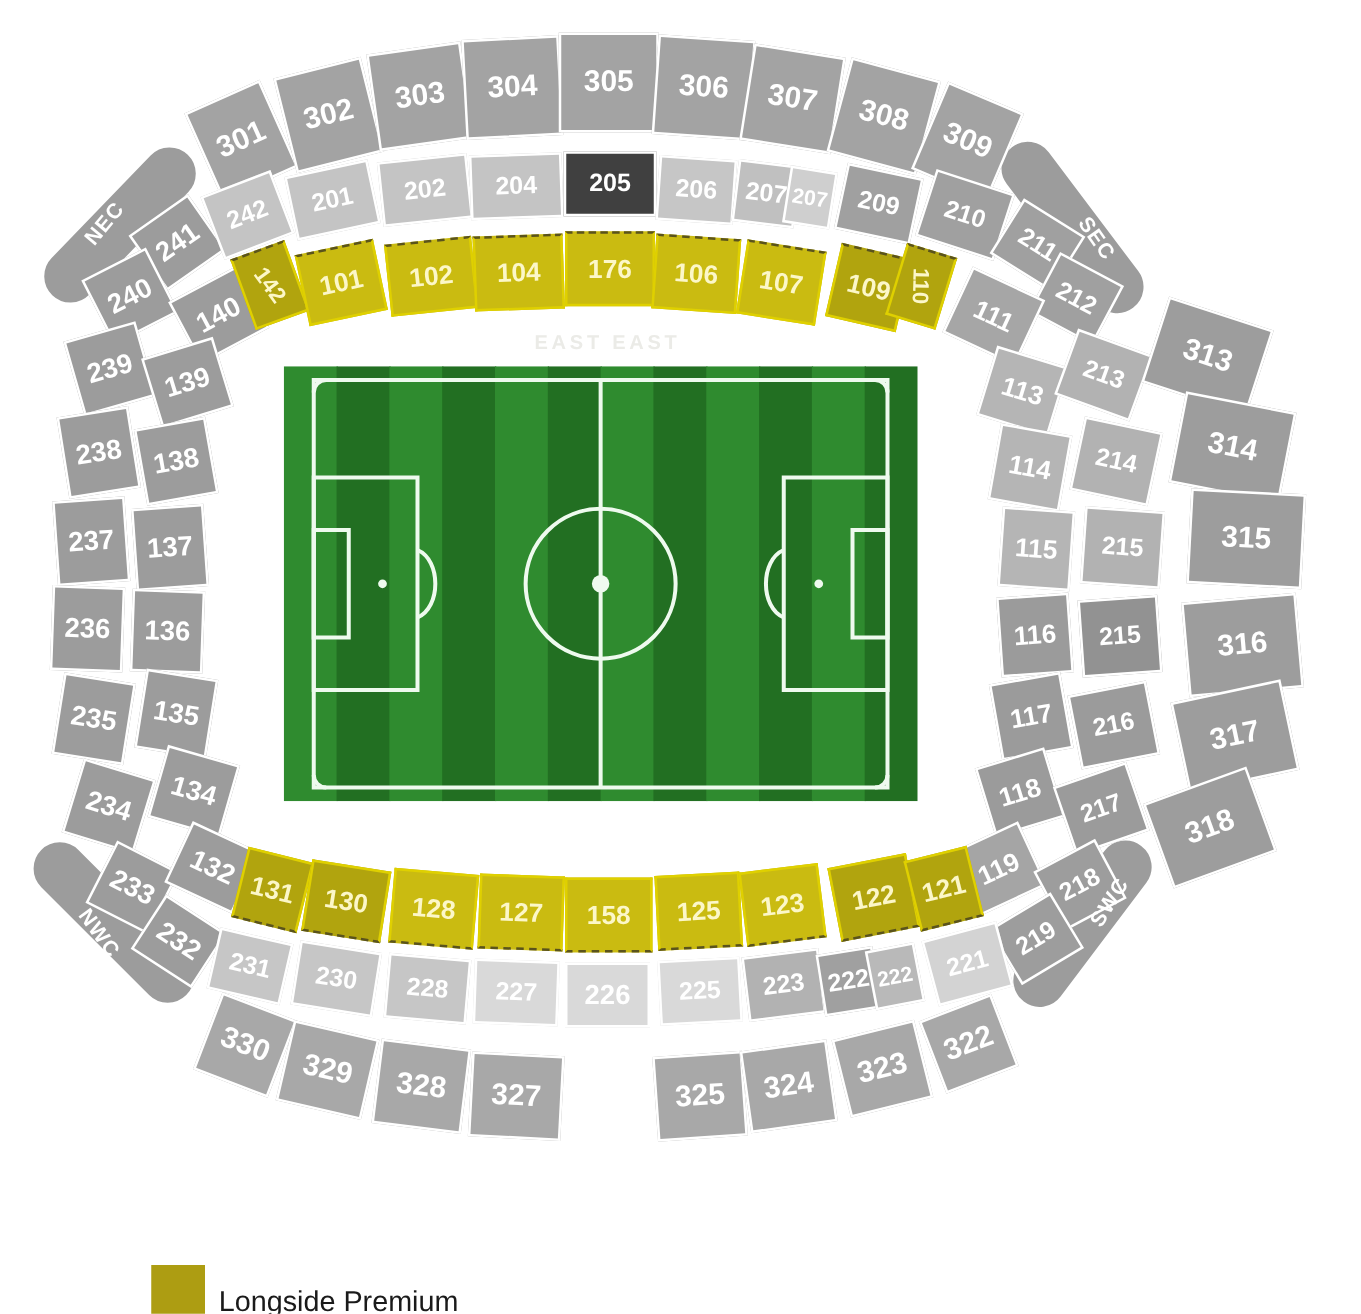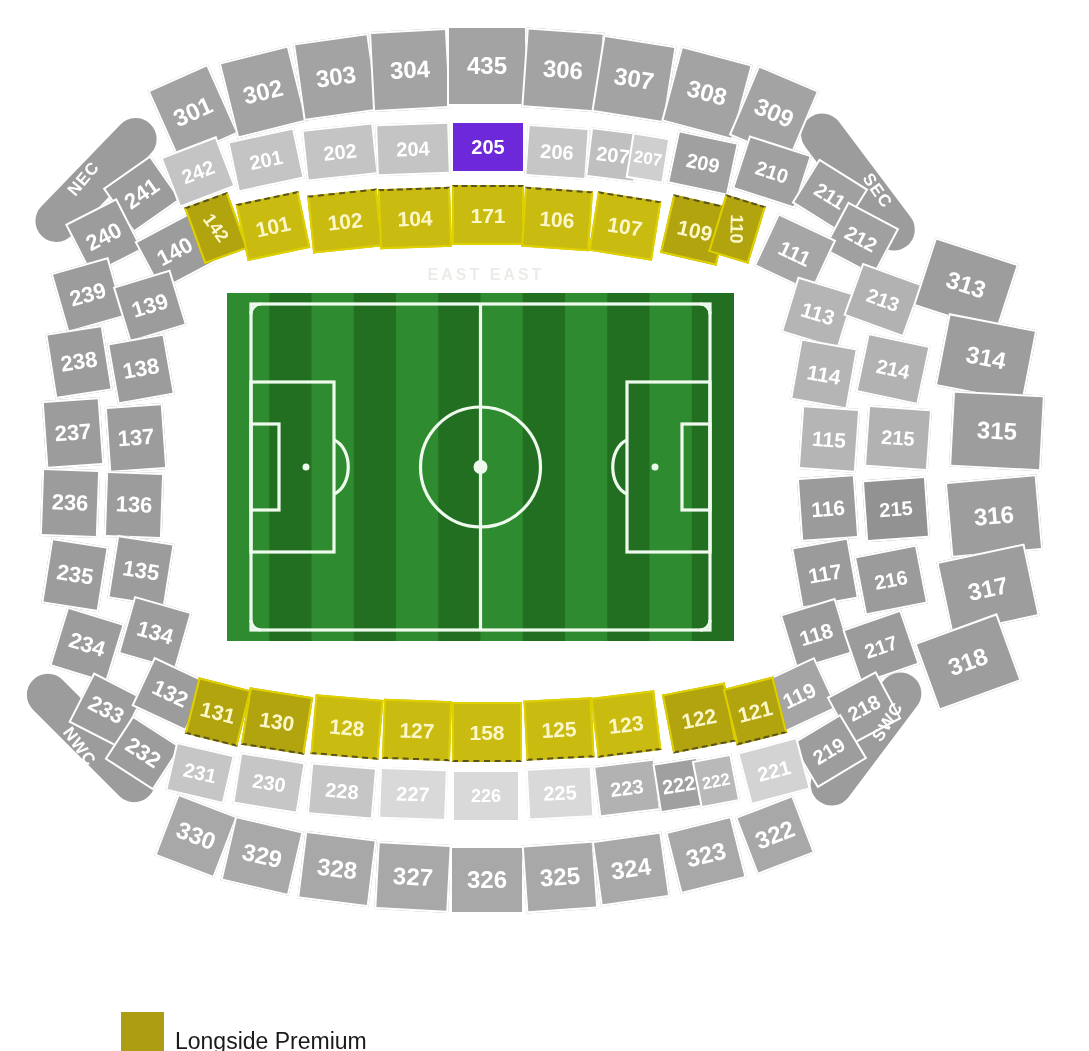--- a/index.html
+++ b/index.html
@@ -84,21 +84,21 @@
     <div class="sec" style="left: 263px; top: 92px; width: 72px; height: 78px; background: rgb(163, 163, 163); transform: translate(-50%, -50%) rotate(-14deg);">
       <span style="font-size: 24px;">302</span>
     </div>
     <div class="sec" style="left: 336px; top: 77px; width: 76px; height: 78px; background: rgb(163, 163, 163); transform: translate(-50%, -50%) rotate(-8deg);">
       <span style="font-size: 24px;">303</span>
     </div>
     <div class="sec" style="left: 410px; top: 70px; width: 78px; height: 80px; background: rgb(163, 163, 163); transform: translate(-50%, -50%) rotate(-3deg);">
       <span style="font-size: 24px;">304</span>
     </div>
     <div class="sec" style="left: 487px; top: 66px; width: 80px; height: 80px; background: rgb(163, 163, 163); transform: translate(-50%, -50%) rotate(0deg);">
-      <span style="font-size: 24px;">435</span>
+      <span style="font-size: 24px;">305</span>
     </div>
     <div class="sec" style="left: 563px; top: 70px; width: 78px; height: 80px; background: rgb(163, 163, 163); transform: translate(-50%, -50%) rotate(4deg);">
       <span style="font-size: 24px;">306</span>
     </div>
     <div class="sec" style="left: 634px; top: 79px; width: 74px; height: 78px; background: rgb(163, 163, 163); transform: translate(-50%, -50%) rotate(9deg);">
       <span style="font-size: 24px;">307</span>
     </div>
     <div class="sec" style="left: 707px; top: 93px; width: 74px; height: 78px; background: rgb(163, 163, 163); transform: translate(-50%, -50%) rotate(15deg);">
       <span style="font-size: 24px;">308</span>
     </div>
@@ -164,21 +164,21 @@
     </div>
     <div class="sec" style="left: 266px; top: 160px; width: 68px; height: 52px; background: rgb(196, 196, 196); transform: translate(-50%, -50%) rotate(-12deg);">
       <span style="font-size: 20px;">201</span>
     </div>
     <div class="sec" style="left: 340px; top: 152px; width: 72px; height: 52px; background: rgb(196, 196, 196); transform: translate(-50%, -50%) rotate(-6deg);">
       <span style="font-size: 20px;">202</span>
     </div>
     <div class="sec" style="left: 413px; top: 149px; width: 74px; height: 52px; background: rgb(196, 196, 196); transform: translate(-50%, -50%) rotate(-2deg);">
       <span style="font-size: 20px;">204</span>
     </div>
-    <div class="sec" style="left: 488px; top: 147px; width: 74px; height: 52px; background: #6d28d9; transform: translate(-50%, -50%) rotate(0deg);">
+    <div class="sec" style="left: 488px; top: 147px; width: 74px; height: 52px; background: #404040; transform: translate(-50%, -50%) rotate(0deg);">
       <span style="font-size: 20px;">205</span>
     </div>
     <div class="sec" style="left: 557px; top: 152px; width: 62px; height: 52px; background: rgb(198, 198, 198); transform: translate(-50%, -50%) rotate(4deg);">
       <span style="font-size: 20px;">206</span>
     </div>
     <div class="sec" style="left: 613px; top: 155px; width: 50px; height: 50px; background: rgb(192, 192, 192); transform: translate(-50%, -50%) rotate(7deg);">
       <span style="font-size: 20px;">207</span>
     </div>
     <div class="sec" style="left: 648px; top: 158px; width: 38px; height: 46px; background: rgb(207, 207, 207); transform: translate(-50%, -50%) rotate(9deg);">
       <span style="font-size: 17px;">207</span>
@@ -267,21 +267,21 @@
     <div class="sec" style="left: 269px; top: 783px; width: 66px; height: 52px; background: rgb(198, 198, 198); transform: translate(-50%, -50%) rotate(9deg);">
       <span style="font-size: 20px;">230</span>
     </div>
     <div class="sec" style="left: 342px; top: 791px; width: 66px; height: 52px; background: rgb(198, 198, 198); transform: translate(-50%, -50%) rotate(5deg);">
       <span style="font-size: 20px;">228</span>
     </div>
     <div class="sec" style="left: 413px; top: 794px; width: 68px; height: 52px; background: rgb(217, 217, 217); transform: translate(-50%, -50%) rotate(2deg);">
       <span style="font-size: 20px;">227</span>
     </div>
     <div class="sec" style="left: 486px; top: 796px; width: 68px; height: 52px; background: rgb(217, 217, 217); transform: translate(-50%, -50%) rotate(0deg);">
-      <span style="font-size: 18px;">226</span>
+      <span style="font-size: 22px;">226</span>
     </div>
     <div class="sec" style="left: 560px; top: 793px; width: 66px; height: 52px; background: rgb(217, 217, 217); transform: translate(-50%, -50%) rotate(-3deg);">
       <span style="font-size: 20px;">225</span>
     </div>
     <div class="sec" style="left: 627px; top: 788px; width: 62px; height: 52px; background: rgb(178, 178, 178); transform: translate(-50%, -50%) rotate(-7deg);">
       <span style="font-size: 20px;">223</span>
     </div>
     <div class="sec" style="left: 679px; top: 785px; width: 46px; height: 50px; background: rgb(160, 160, 160); transform: translate(-50%, -50%) rotate(-9deg);">
       <span style="font-size: 20px;">222</span>
     </div>
@@ -296,23 +296,20 @@
     </div>
     <div class="sec" style="left: 262px; top: 856px; width: 70px; height: 66px; background: rgb(168, 168, 168); transform: translate(-50%, -50%) rotate(13deg);">
       <span style="font-size: 24px;">329</span>
     </div>
     <div class="sec" style="left: 337px; top: 869px; width: 72px; height: 68px; background: rgb(168, 168, 168); transform: translate(-50%, -50%) rotate(7deg);">
       <span style="font-size: 24px;">328</span>
     </div>
     <div class="sec" style="left: 413px; top: 877px; width: 74px; height: 68px; background: rgb(168, 168, 168); transform: translate(-50%, -50%) rotate(3deg);">
       <span style="font-size: 24px;">327</span>
     </div>
-    <div class="sec" style="left: 487px; top: 880px; width: 74px; height: 68px; background: rgb(168, 168, 168); transform: translate(-50%, -50%) rotate(0deg);">
-      <span style="font-size: 24px;">326</span>
-    </div>
     <div class="sec" style="left: 560px; top: 877px; width: 72px; height: 68px; background: rgb(168, 168, 168); transform: translate(-50%, -50%) rotate(-4deg);">
       <span style="font-size: 24px;">325</span>
     </div>
     <div class="sec" style="left: 631px; top: 869px; width: 70px; height: 66px; background: rgb(168, 168, 168); transform: translate(-50%, -50%) rotate(-8deg);">
       <span style="font-size: 24px;">324</span>
     </div>
     <div class="sec" style="left: 706px; top: 855px; width: 68px; height: 64px; background: rgb(168, 168, 168); transform: translate(-50%, -50%) rotate(-14deg);">
       <span style="font-size: 24px;">323</span>
     </div>
     <div class="sec" style="left: 775px; top: 835px; width: 62px; height: 62px; background: rgb(168, 168, 168); transform: translate(-50%, -50%) rotate(-21deg);">
@@ -324,21 +321,21 @@
     <div class="sec yellow dash-top" style="left: 273px; top: 226px; width: 64px; height: 58px; background: rgb(202, 187, 17); transform: translate(-50%, -50%) rotate(-12deg);">
       <span style="font-size: 21px; color: rgb(252, 247, 200);">101</span>
     </div>
     <div class="sec yellow dash-top" style="left: 345px; top: 221px; width: 70px; height: 58px; background: rgb(202, 187, 17); transform: translate(-50%, -50%) rotate(-6deg);">
       <span style="font-size: 21px; color: rgb(252, 247, 200);">102</span>
     </div>
     <div class="sec yellow dash-top" style="left: 415px; top: 218px; width: 72px; height: 60px; background: rgb(202, 187, 17); transform: translate(-50%, -50%) rotate(-2deg);">
       <span style="font-size: 21px; color: rgb(252, 247, 200);">104</span>
     </div>
     <div class="sec yellow dash-top" style="left: 488px; top: 215px; width: 72px; height: 60px; background: rgb(202, 187, 17); transform: translate(-50%, -50%) rotate(0deg);">
-      <span style="font-size: 21px; color: rgb(252, 247, 200);">171</span>
+      <span style="font-size: 21px; color: rgb(252, 247, 200);">176</span>
     </div>
     <div class="sec yellow dash-top" style="left: 557px; top: 219px; width: 68px; height: 60px; background: rgb(202, 187, 17); transform: translate(-50%, -50%) rotate(4deg);">
       <span style="font-size: 21px; color: rgb(252, 247, 200);">106</span>
     </div>
     <div class="sec yellow dash-top" style="left: 625px; top: 226px; width: 64px; height: 60px; background: rgb(202, 187, 17); transform: translate(-50%, -50%) rotate(9deg);">
       <span style="font-size: 21px; color: rgb(252, 247, 200);">107</span>
     </div>
     <div class="sec yellow dash-top" style="left: 695px; top: 230px; width: 58px; height: 60px; background: rgb(177, 164, 14); transform: translate(-50%, -50%) rotate(13deg);">
       <span style="font-size: 21px; color: rgb(252, 247, 200);">109</span>
     </div>

